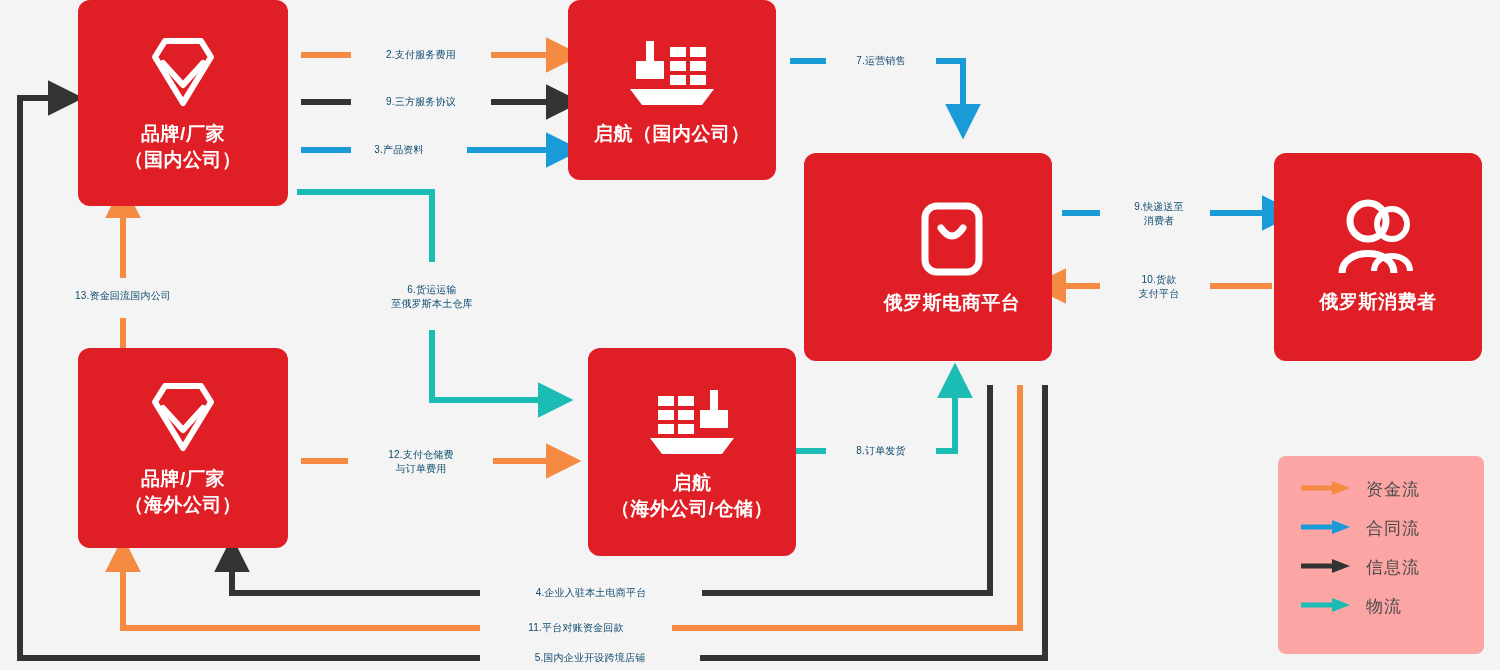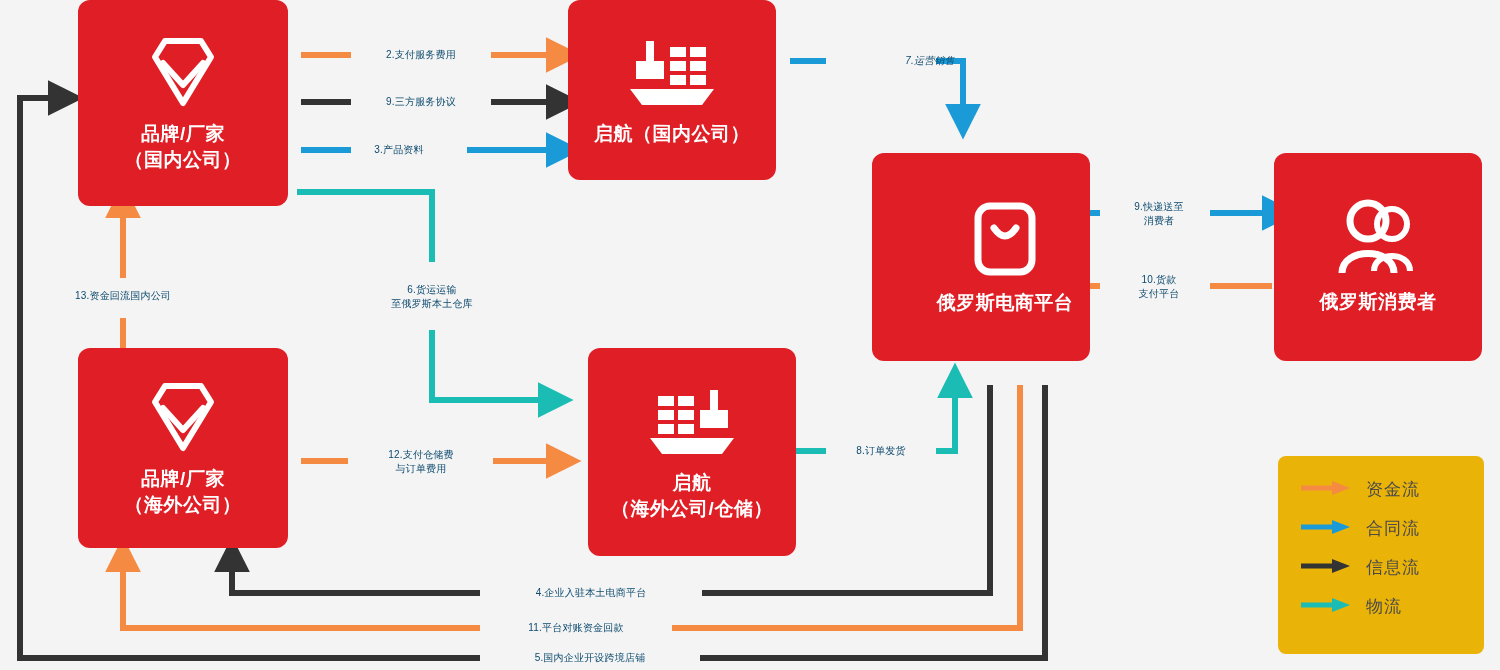--- a/index.html
+++ b/index.html
@@ -42,21 +42,21 @@
     text-align:center;
     white-space:pre-line;
     transform:translate(-50%,-50%);
     letter-spacing:.2px;
   }
 
   #legend{
     position:absolute;
     left:1278px;top:456px;
     width:206px;height:198px;
-    background:#eab308;
+    background:#fca5a5;
     border-radius:8px;
     padding:14px 0 0 0;
     box-sizing:border-box;
     text-align:right;
   }
   .lgrow{
     display:flex;align-items:center;
     height:39px;
     padding-left:22px;
   }
@@ -184,21 +184,21 @@
           <rect x="14" y="42" width="16" height="10"></rect>
             <rect x="34" y="42" width="16" height="10"></rect>
         </g>
         <path d="M6,56 L90,56 L78,72 L18,72 Z" fill="#fff"></path>
       </svg>
     </span>
     <span class="lbl">启航
 （海外公司/仓储）</span>
   </div>
 
-  <div class="node" style="left:872px;top:153px;width:218px;height:208px;padding-left:48px;">
+  <div class="node" style="left:804px;top:153px;width:248px;height:208px;padding-left:48px;">
     <span class="ico">
       <svg width="70" height="82" viewBox="0 0 70 82">
         <rect x="8" y="8" width="54" height="66" rx="12" ry="12" fill="none" stroke="#fff" stroke-width="7"></rect>
         <path d="M24,30 Q35,46 46,30" fill="none" stroke="#fff" stroke-width="7" stroke-linecap="round"></path>
       </svg>
     </span>
     <span class="lbl">俄罗斯电商平台</span>
   </div>
 
   <div class="node" style="left:1274px;top:153px;width:208px;height:208px;">
@@ -211,21 +211,21 @@
       </svg>
     </span>
     <span class="lbl">俄罗斯消费者</span>
   </div>
 
   <div class="flabel" style="left:421px;top:55px;">2.支付服务费用</div>
   <div class="flabel" style="left:421px;top:102px;">9.三方服务协议</div>
   <div class="flabel" style="left:399px;top:150px;">3.产品资料</div>
   <div class="flabel" style="left:432px;top:296px;">6.货运运输
 至俄罗斯本土仓库</div>
-  <div class="flabel" style="left:930px;top:61px;font-style:italic;">7.运营销售</div>
+  <div class="flabel" style="left:881px;top:61px;">7.运营销售</div>
   <div class="flabel" style="left:1159px;top:213px;">9.快递送至
 消费者</div>
   <div class="flabel" style="left:1159px;top:286px;">10.货款
 支付平台</div>
   <div class="flabel" style="left:421px;top:461px;">12.支付仓储费
 与订单费用</div>
   <div class="flabel" style="left:881px;top:451px;">8.订单发货</div>
   <div class="flabel" style="left:123px;top:296px;">13.资金回流国内公司</div>
   <div class="flabel" style="left:591px;top:593px;">4.企业入驻本土电商平台</div>
   <div class="flabel" style="left:576px;top:628px;">11.平台对账资金回款</div>

